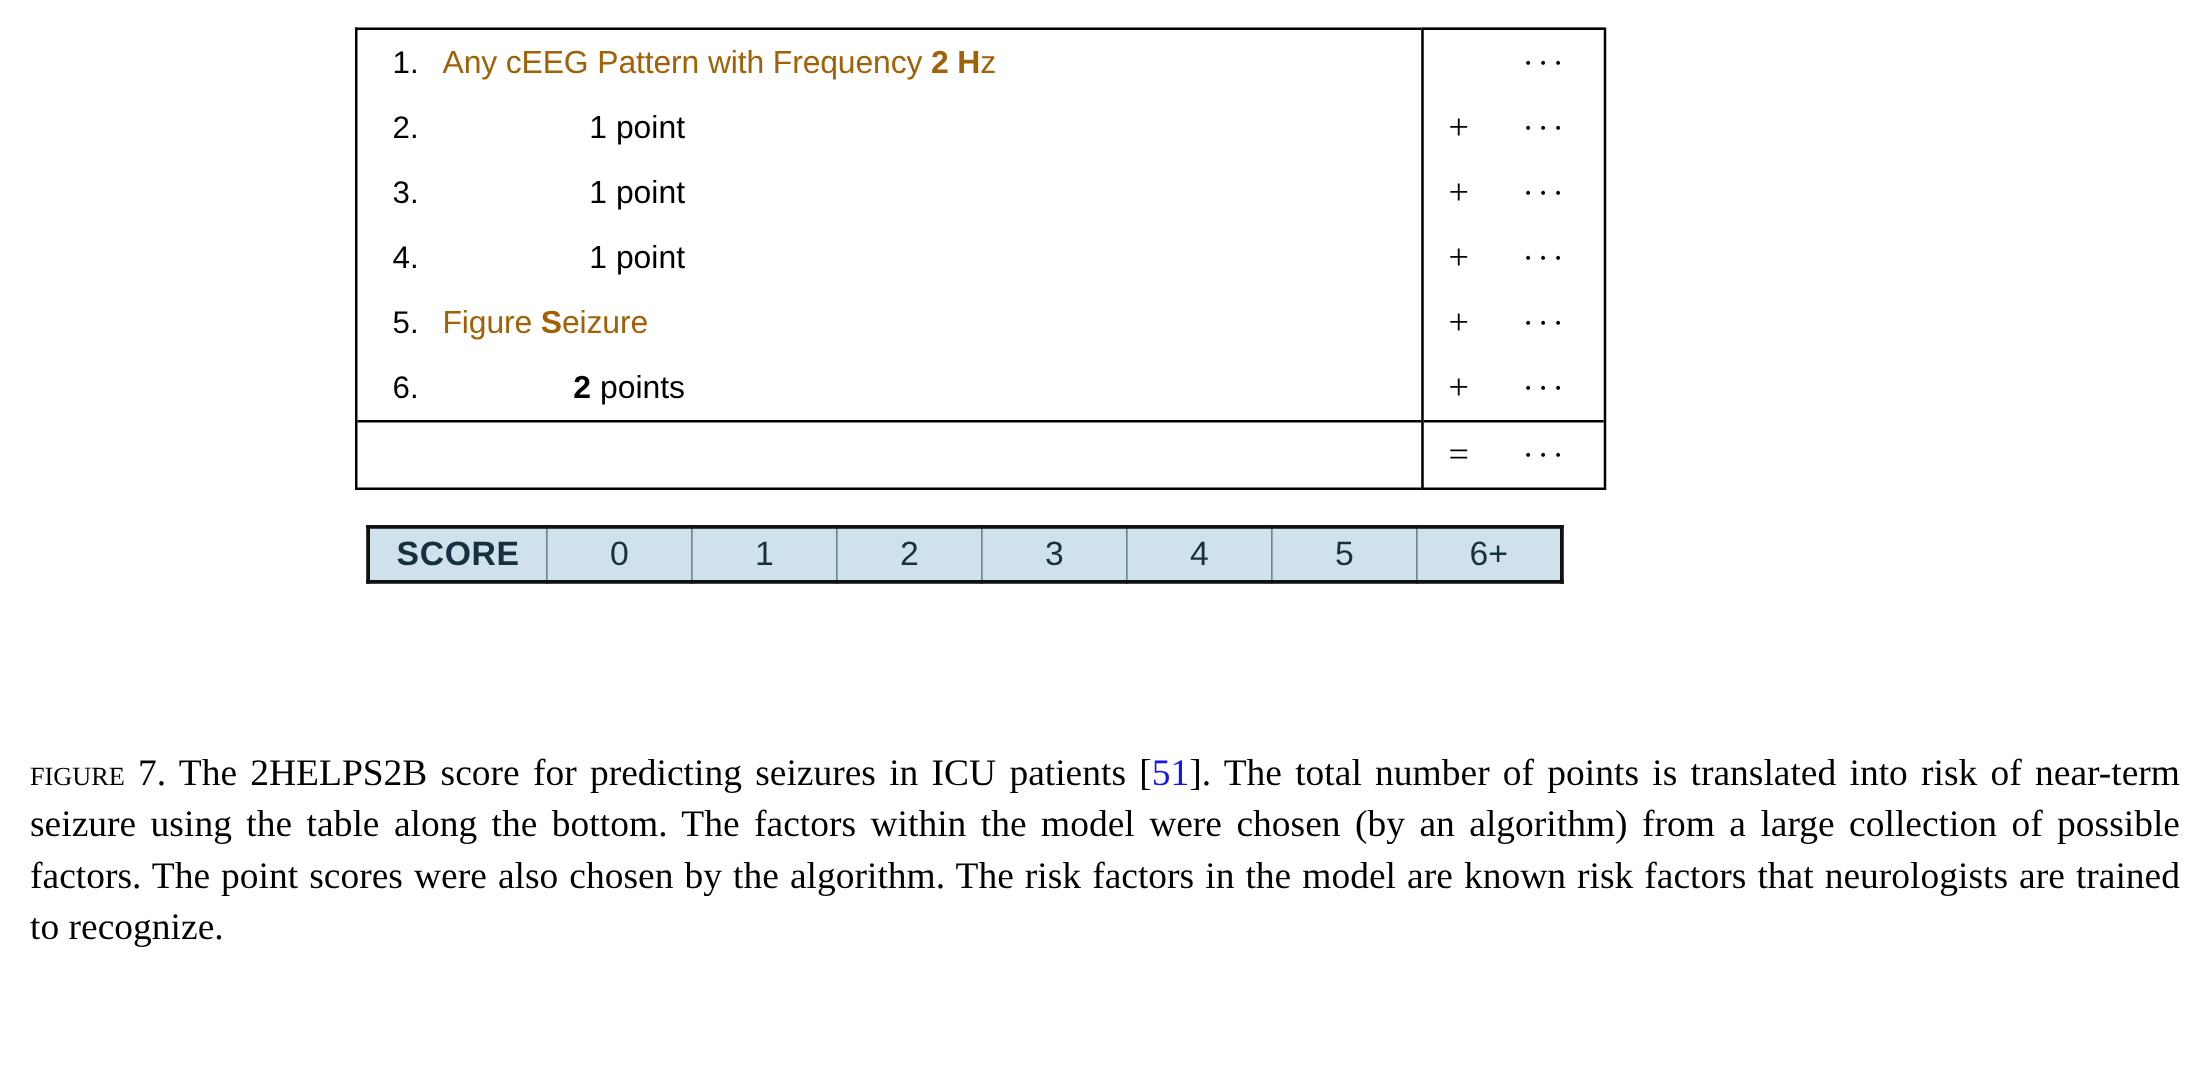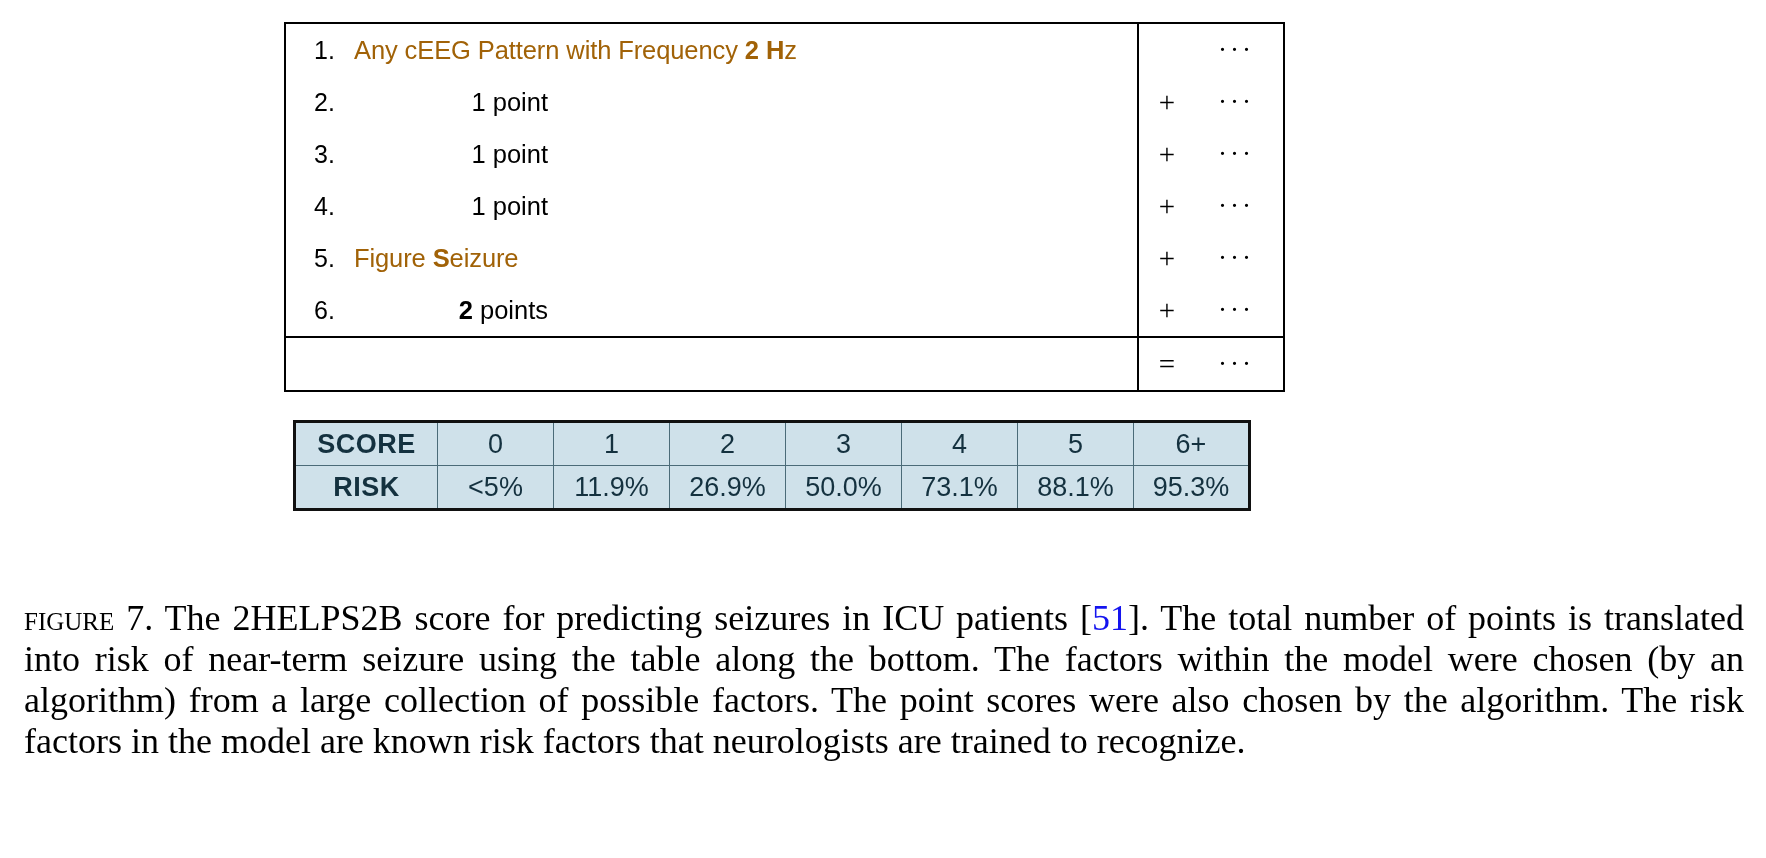--- a/index.html
+++ b/index.html
@@ -159,21 +159,21 @@
     width: 116px;
   }
 
   
   #caption {
     position: absolute;
     left: 24px;
     top: 598px;
     width: 1720px;
     font-family: "Liberation Serif", serif;
-    font-size: 36px;
+    font-size: 30px;
     line-height: 41px;
     color: #000000;
     text-align: justify;
     text-justify: inter-word;
   }
   #caption .smallcaps {
     font-variant: small-caps;
     text-transform: lowercase;
   }
   #caption .cite {
@@ -264,28 +264,18 @@
         <tr>
       <td class="rowhead">SCORE</td>
       <td class="cellv">0</td>
       <td class="cellv">1</td>
       <td class="cellv">2</td>
       <td class="cellv">3</td>
       <td class="cellv">4</td>
       <td class="cellv">5</td>
       <td class="cellv wide">6+</td>
     </tr>
-    <tr>
-      <td class="rowhead">RISK</td>
-      <td class="cellv">&lt;5%</td>
-      <td class="cellv">11.9%</td>
-      <td class="cellv">26.9%</td>
-      <td class="cellv">50.0%</td>
-      <td class="cellv">73.1%</td>
-      <td class="cellv">88.1%</td>
-      <td class="cellv wide">95.3%</td>
-    </tr>
   </tbody>
     </table>
 
 </div>
 
 <div id="caption"><span class="smallcaps">Figure</span><span> 7.</span><span class="capbody">  The 2HELPS2B score for predicting seizures in ICU patients [</span><span class="cite">51</span><span class="capbody">]. The total number of points is translated into risk of near-term seizure using the table along the bottom. The factors within the model were chosen (by an algorithm) from a large collection of possible factors. The point scores were also chosen by the algorithm. The risk factors in the model are known risk factors that neurologists are trained to recognize.</span></div>
 
 </body></html>

